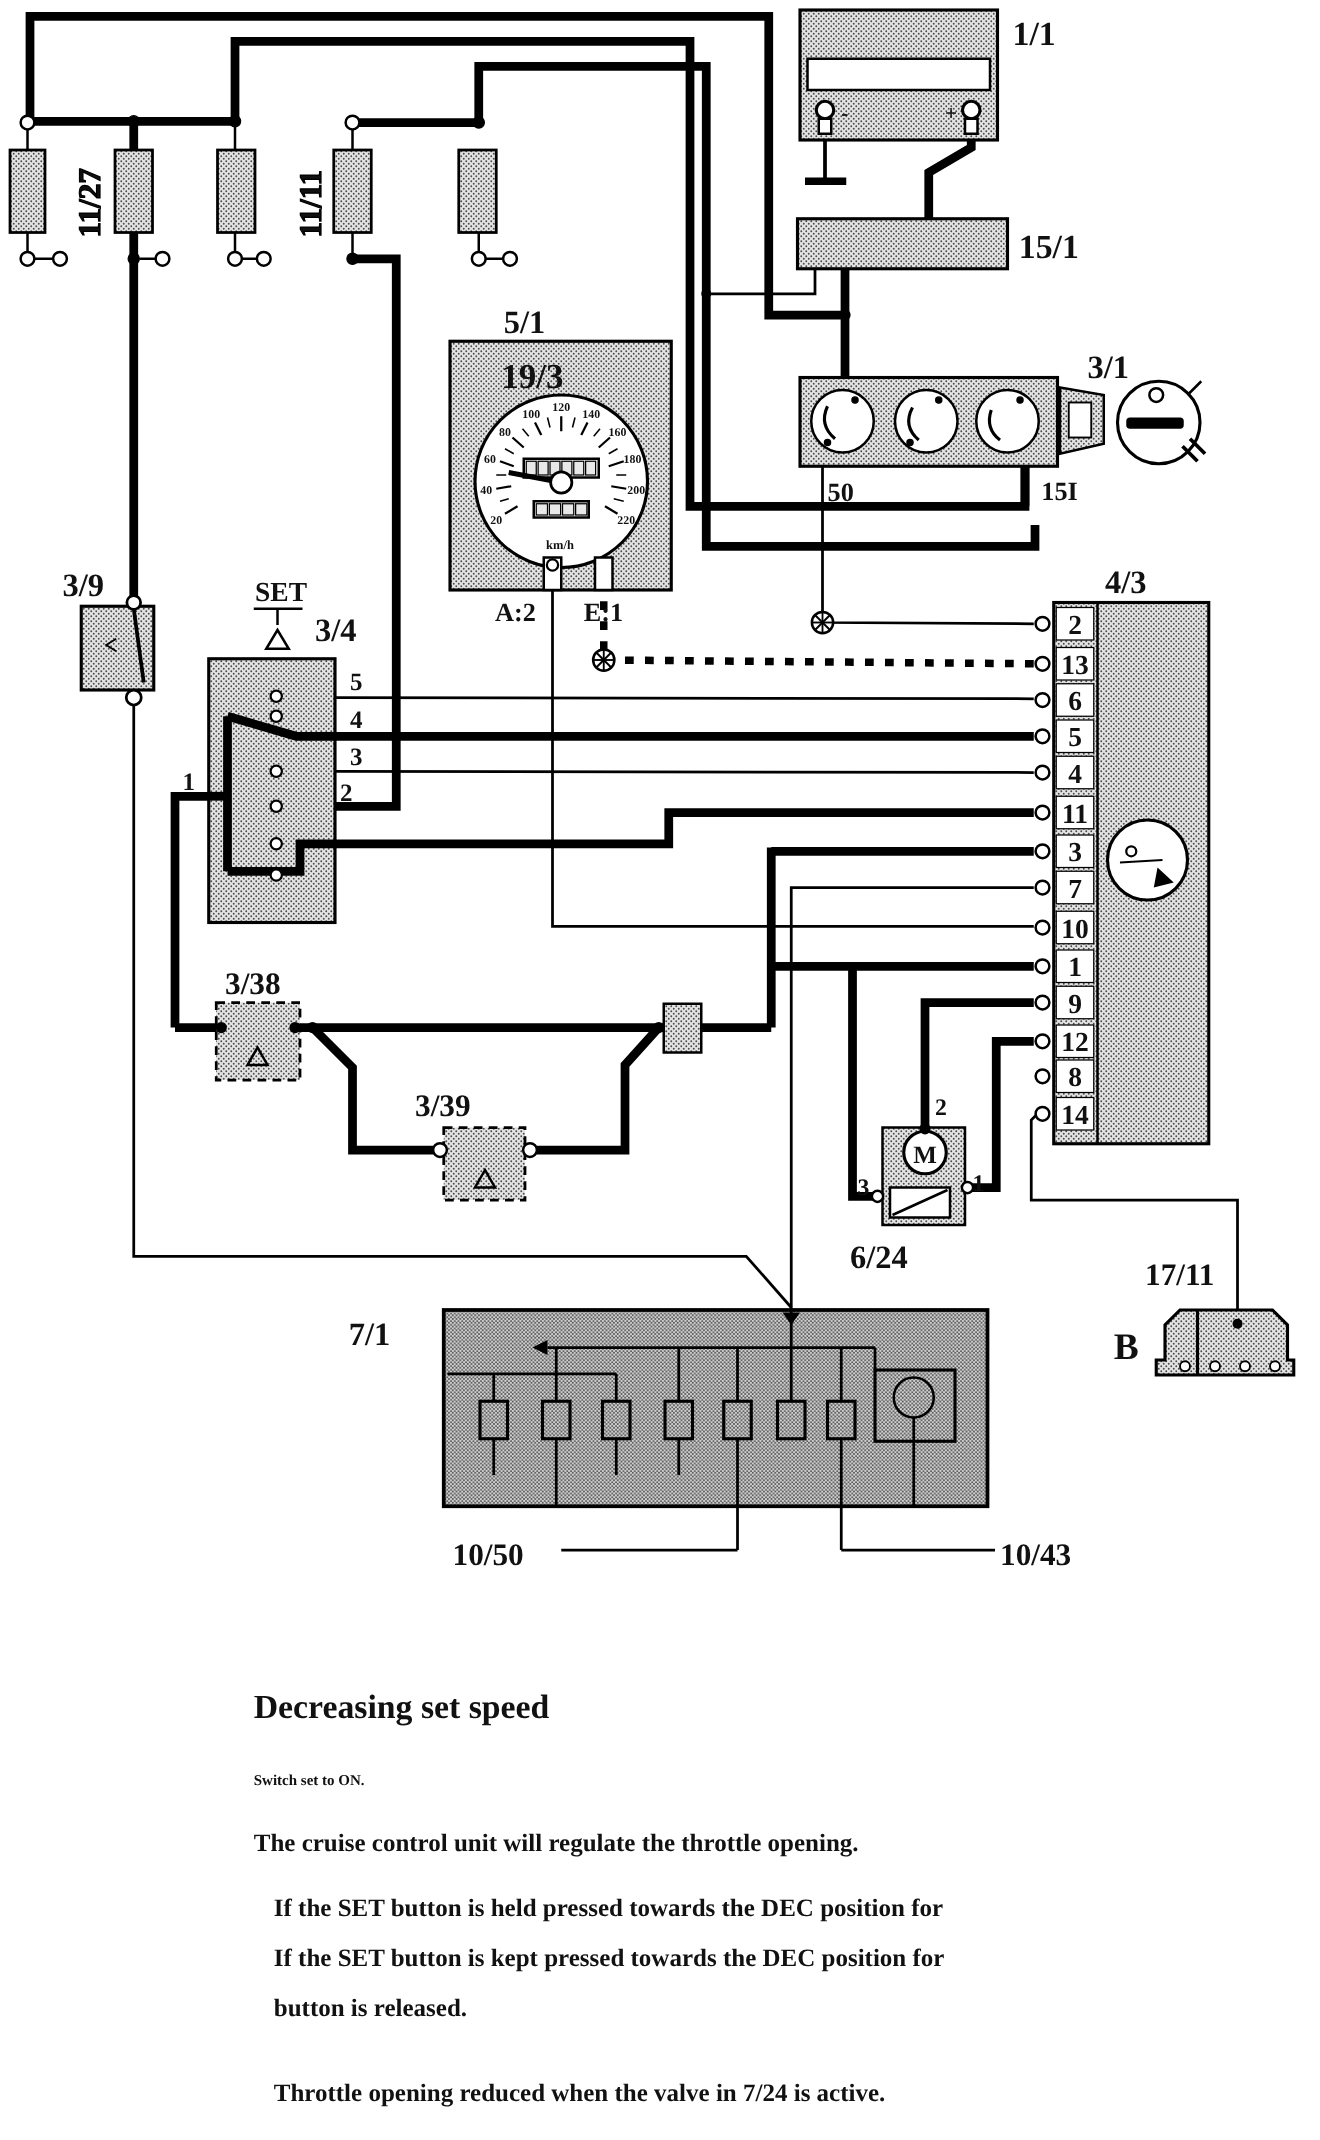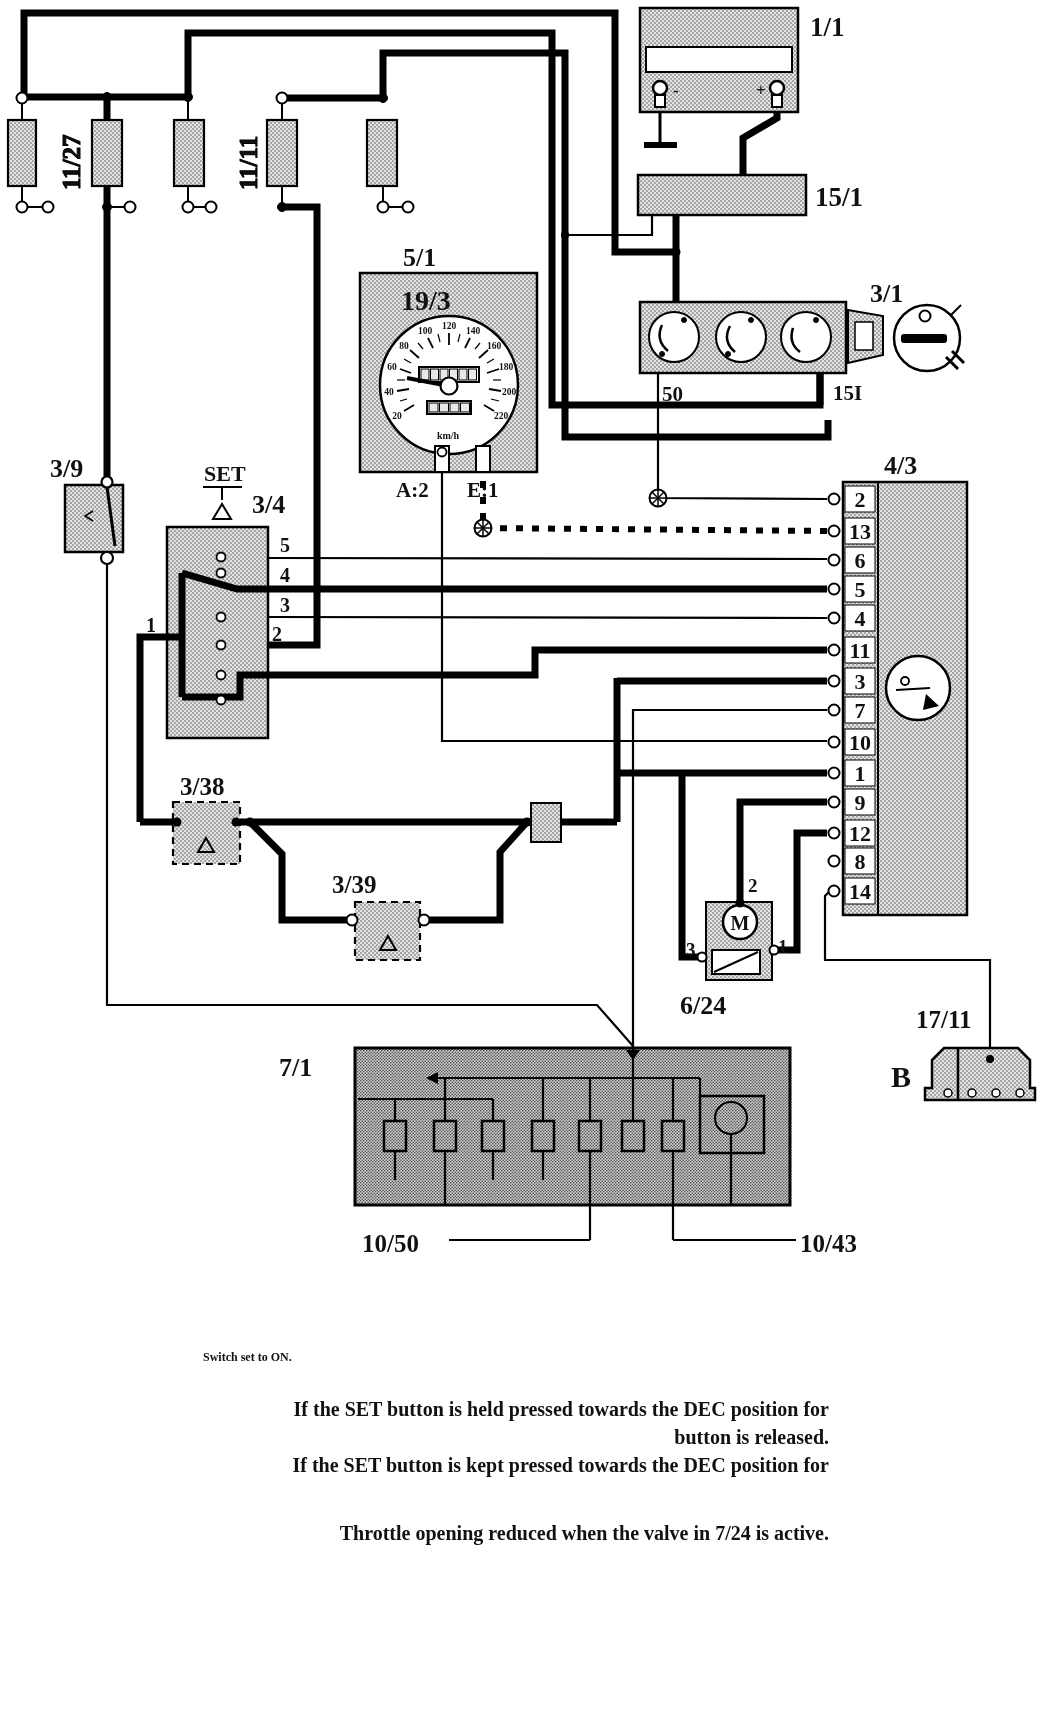--- a/index.html
+++ b/index.html
@@ -3,21 +3,21 @@
 <meta charset="utf-8">
 <style>
   html,body{margin:0;padding:0;background:#fff;}
   .stage{position:relative;width:1056px;height:1712px;background:#fff;overflow:hidden;
          font-family:"Liberation Serif",serif;color:#111;}
   svg text{font-family:"Liberation Serif",serif;font-weight:bold;fill:#111;}
   .notes{position:absolute;left:203px;top:1350px;width:630px;font-weight:bold;color:#111;}
   .notes .h{font-size:27px;margin:0 0 36px 0;}
   .notes .p1{font-size:12px;margin:0 0 32px 0;}
   .notes .p2{font-size:20px;margin:0 0 28px 0;}
-  .notes .ln{font-size:20px;line-height:24px;margin:4px;text-align:right;}
+  .notes .ln{font-size:20px;line-height:24px;margin:16px;}
   .notes .gap{margin-top:44px;}
 </style>
 </head>
 <body>
 
 <div class="stage">
 <svg width="1056" height="1310" viewBox="0 0 1056 1310">
   <defs>
     <pattern id="h1" width="4" height="4" patternUnits="userSpaceOnUse">
       <rect width="4" height="4" fill="#e3e3e3"></rect>
@@ -427,19 +427,21 @@
       <circle cx="996" cy="1093" r="4"></circle>
           <circle cx="1020" cy="1093" r="4"></circle>
     </g>
     <text x="916" y="1028" font-size="25" stroke="none">17/11</text>
     <text x="891" y="1087" font-size="30" stroke="none">B</text>
   </g>
 </svg>
 
 
 <div class="notes">
+  <p class="h">Decreasing set speed</p>
   <p class="p1">Switch set to ON.</p>
+  <p class="p2">The cruise control unit will regulate the throttle opening.</p>
   <p class="ln">If the SET button is held pressed towards the DEC position for</p>
+  <p class="ln">If the SET button is kept pressed towards the DEC position for</p>
   <p class="ln">button is released.</p>
-  <p class="ln">If the SET button is kept pressed towards the DEC position for</p>
   <p class="ln gap">Throttle opening reduced when the valve in 7/24 is active.</p>
 </div>
 </div>
 
 </body></html>

